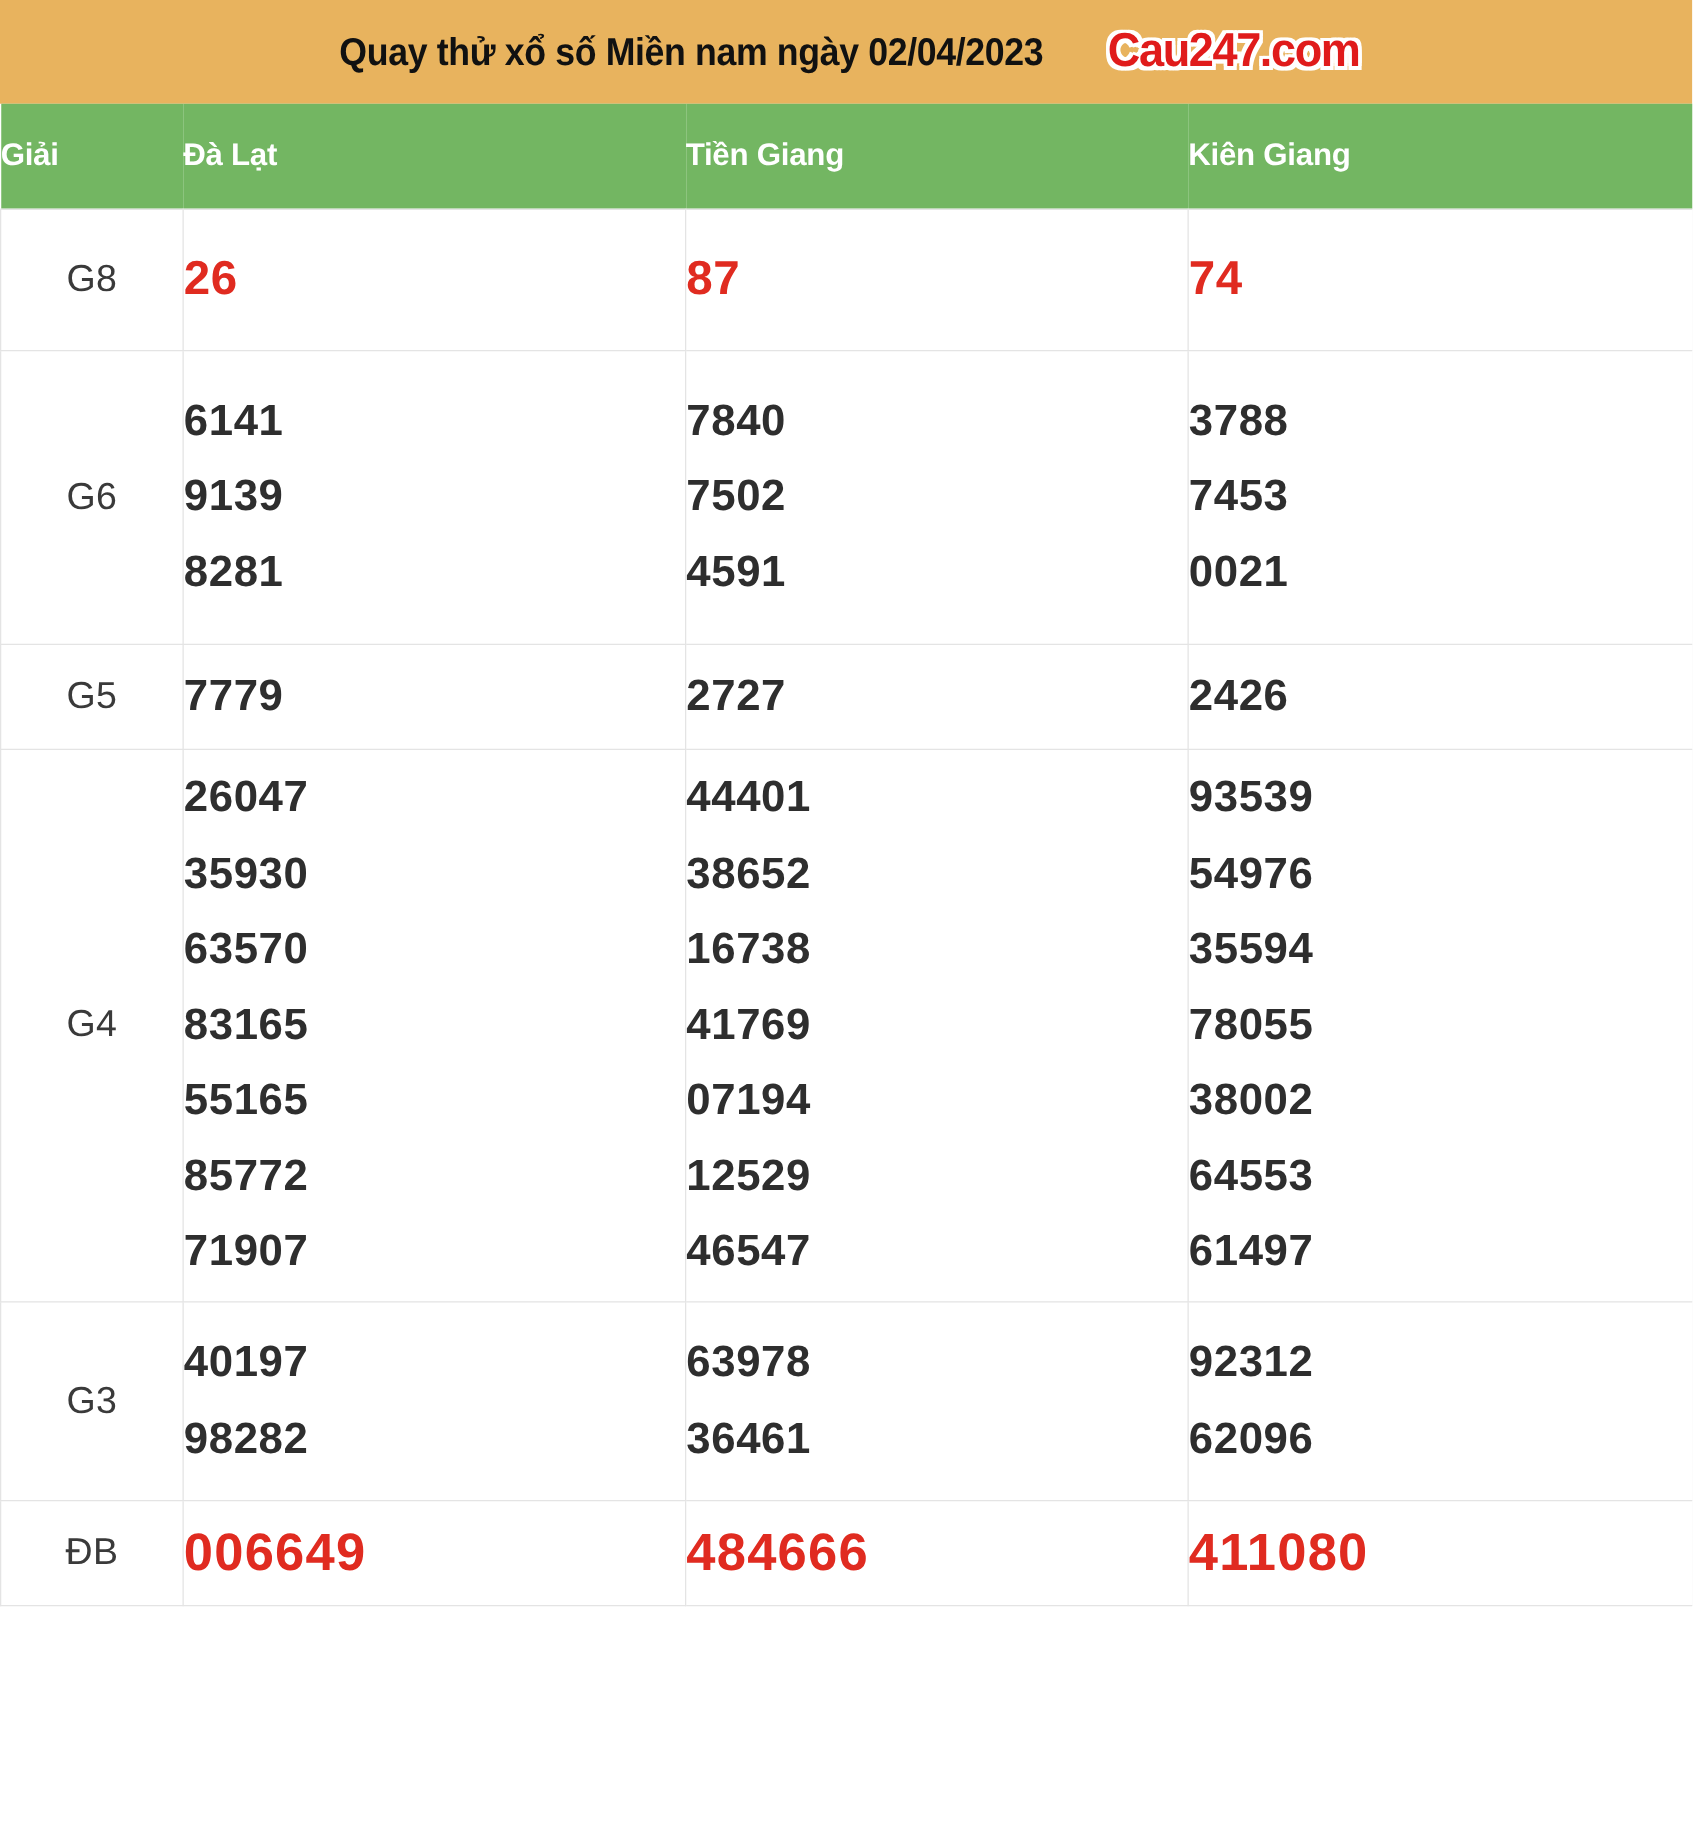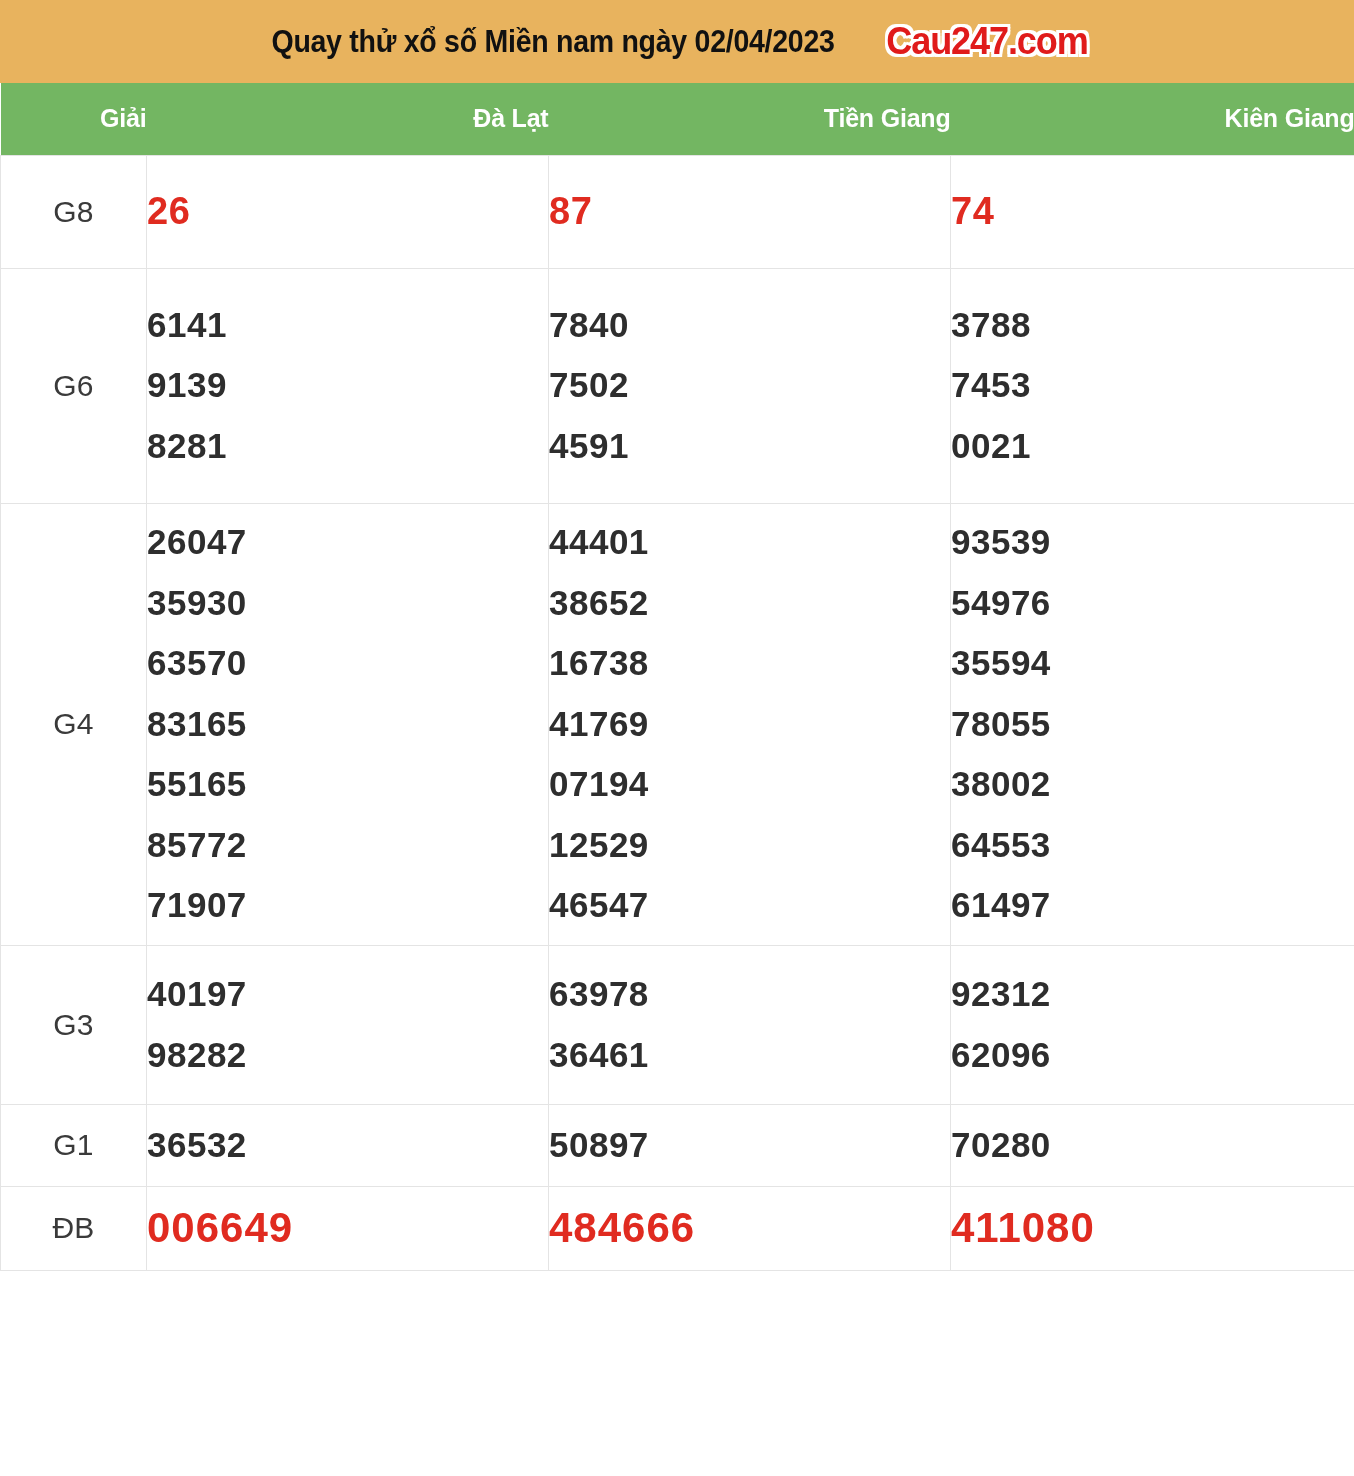--- a/index.html
+++ b/index.html
@@ -61,23 +61,23 @@
   }
   table.results col.c-giai  { width: 146px; }
   table.results col.c-prov  { width: 402px; }
   table.results col.c-prov3 { width: 404px; }
 
   thead th {
     background: #73b662;
     color: #ffffff;
     font-size: 25px;
     font-weight: bold;
-    height: 72px;
+    height: 84px;
     padding: 0;
-    text-align: right;
+    text-align: left;
     vertical-align: middle;
     border: none;
     letter-spacing: -0.2px;
   }
 
   tbody td {
     border: 1px solid #e4e4e4;
     padding: 0;
     text-align: center;
     vertical-align: middle;
@@ -188,20 +188,38 @@
             </div>
           </td>
           <td>
             <div class="num-stack">
               <span class="num">3788</span>
               <span class="num">7453</span>
               <span class="num">0021</span>
             </div>
           </td>
         </tr>
+        <tr class="r-g5">
+          <td class="label-cell">G5</td>
+          <td>
+            <div class="num-stack">
+              <span class="num">7779</span>
+            </div>
+          </td>
+          <td>
+            <div class="num-stack">
+              <span class="num">2727</span>
+            </div>
+          </td>
+          <td>
+            <div class="num-stack">
+              <span class="num">2426</span>
+            </div>
+          </td>
+        </tr>
         <tr class="r-g4">
           <td class="label-cell">G4</td>
           <td>
             <div class="num-stack">
               <span class="num">26047</span>
               <span class="num">35930</span>
               <span class="num">63570</span>
               <span class="num">83165</span>
               <span class="num">55165</span>
               <span class="num">85772</span>
@@ -245,38 +263,20 @@
               <span class="num">36461</span>
             </div>
           </td>
           <td>
             <div class="num-stack">
               <span class="num">92312</span>
               <span class="num">62096</span>
             </div>
           </td>
         </tr>
-        <tr class="r-g1">
-          <td class="label-cell">G1</td>
-          <td>
-            <div class="num-stack">
-              <span class="num">36532</span>
-            </div>
-          </td>
-          <td>
-            <div class="num-stack">
-              <span class="num">50897</span>
-            </div>
-          </td>
-          <td>
-            <div class="num-stack">
-              <span class="num">70280</span>
-            </div>
-          </td>
-        </tr>
         <tr class="r-db">
           <td class="label-cell">ĐB</td>
           <td>
             <div class="num-stack">
               <span class="num db">006649</span>
             </div>
           </td>
           <td>
             <div class="num-stack">
               <span class="num db">484666</span>

